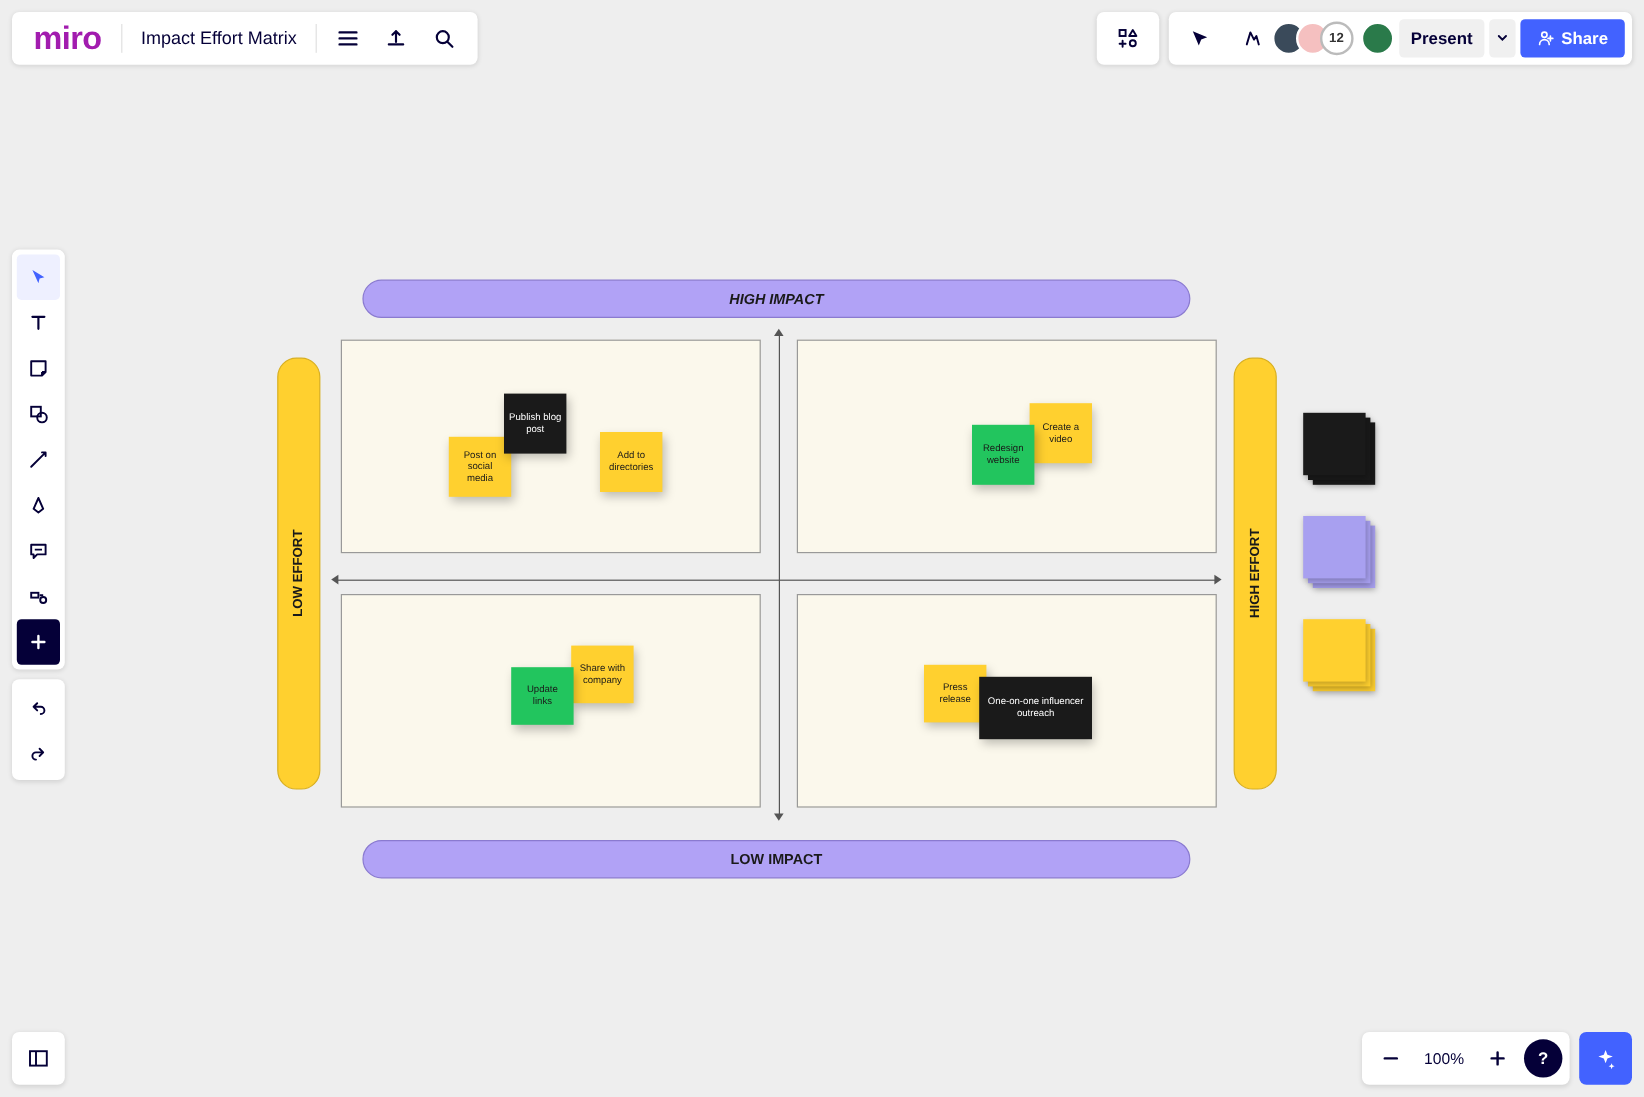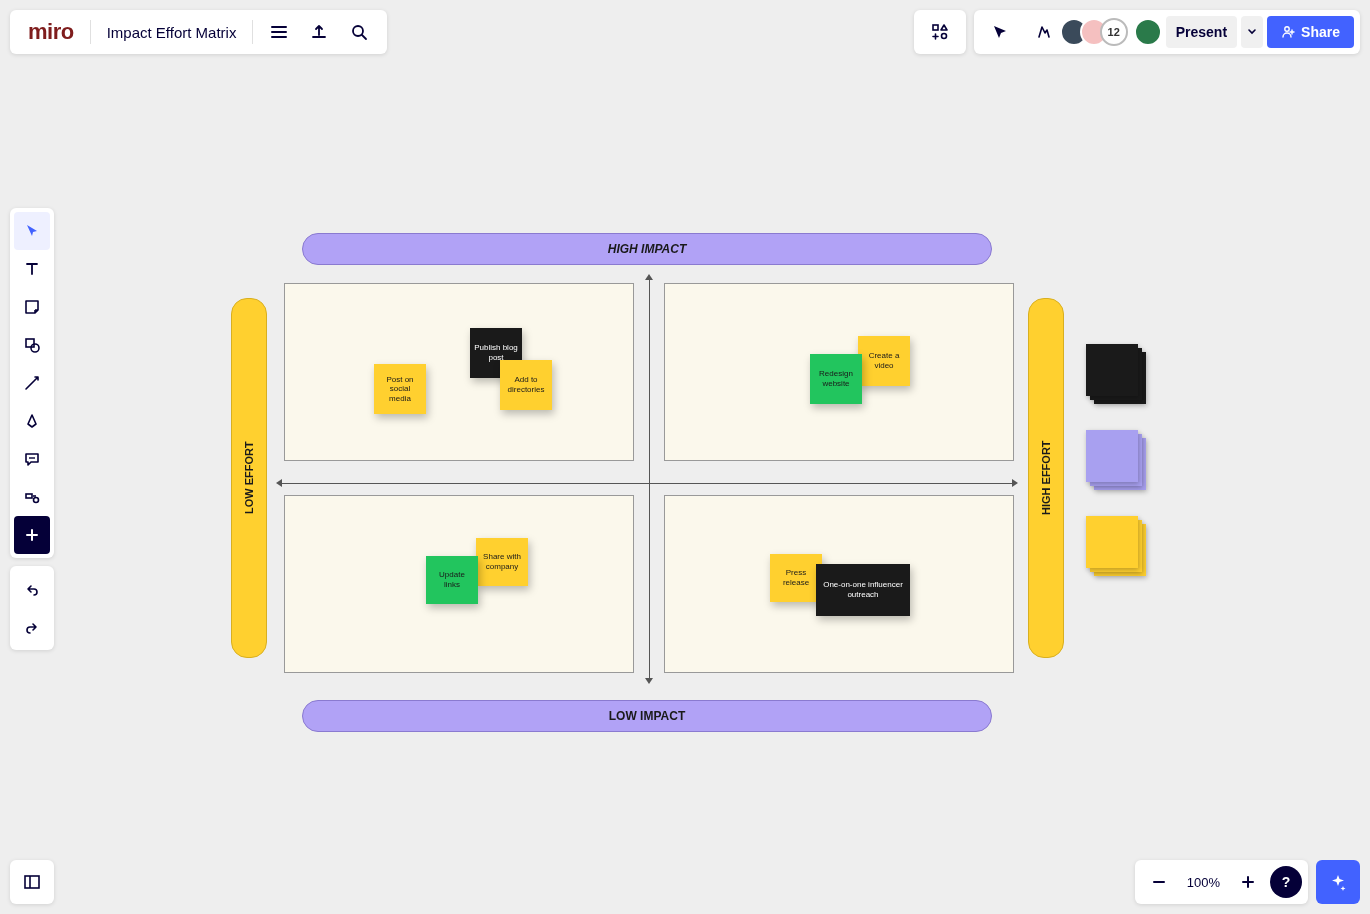--- a/index.html
+++ b/index.html
@@ -27,24 +27,24 @@
   display: flex;
   align-items: center;
   background: #fff;
   border-radius: 6px;
   box-shadow: 0 1px 4px rgba(0,0,0,0.12);
   height: 44px;
   padding: 0 8px;
 }
 .logo {
   font-weight: 700;
-  font-size: 22px;
+  font-size: 27px;
   letter-spacing: -0.5px;
   padding: 0 10px;
-  color: #7f1d1d;
+  color: #a21caf;
 }
 .divider {
   width: 1px;
   height: 24px;
   background: #e0e0e0;
   margin: 0 6px;
 }
 .board-title {
   font-size: 15px;
   color: #050038;
@@ -342,21 +342,21 @@
   <div class="quadrant q4"></div>
 
   <div class="axis-line-h"></div>
   <div class="axis-line-v"></div>
   <div class="arrow-left"></div>
   <div class="arrow-right"></div>
   <div class="arrow-up"></div>
   <div class="arrow-down"></div>
 
   <div class="sticky yellow" style="left:374px;top:364px;width:52px;height:50px">Post on social media</div>
-  <div class="sticky black" style="left:470px;top:328px;width:52px;height:50px">Publish blog post</div>
+  <div class="sticky black" style="left:420px;top:328px;width:52px;height:50px">Publish blog post</div>
   <div class="sticky yellow" style="left:500px;top:360px;width:52px;height:50px">Add to directories</div>
 
   <div class="sticky yellow" style="left:858px;top:336px;width:52px;height:50px">Create a video</div>
   <div class="sticky purple" style="left:810px;top:354px;width:52px;height:50px">Redesign website</div>
 
   <div class="sticky yellow" style="left:476px;top:538px;width:52px;height:48px">Share with company</div>
   <div class="sticky purple" style="left:426px;top:556px;width:52px;height:48px">Update links</div>
 
   <div class="sticky yellow" style="left:770px;top:554px;width:52px;height:48px">Press release</div>
   <div class="sticky black" style="left:816px;top:564px;width:94px;height:52px">One-on-one influencer outreach</div>

